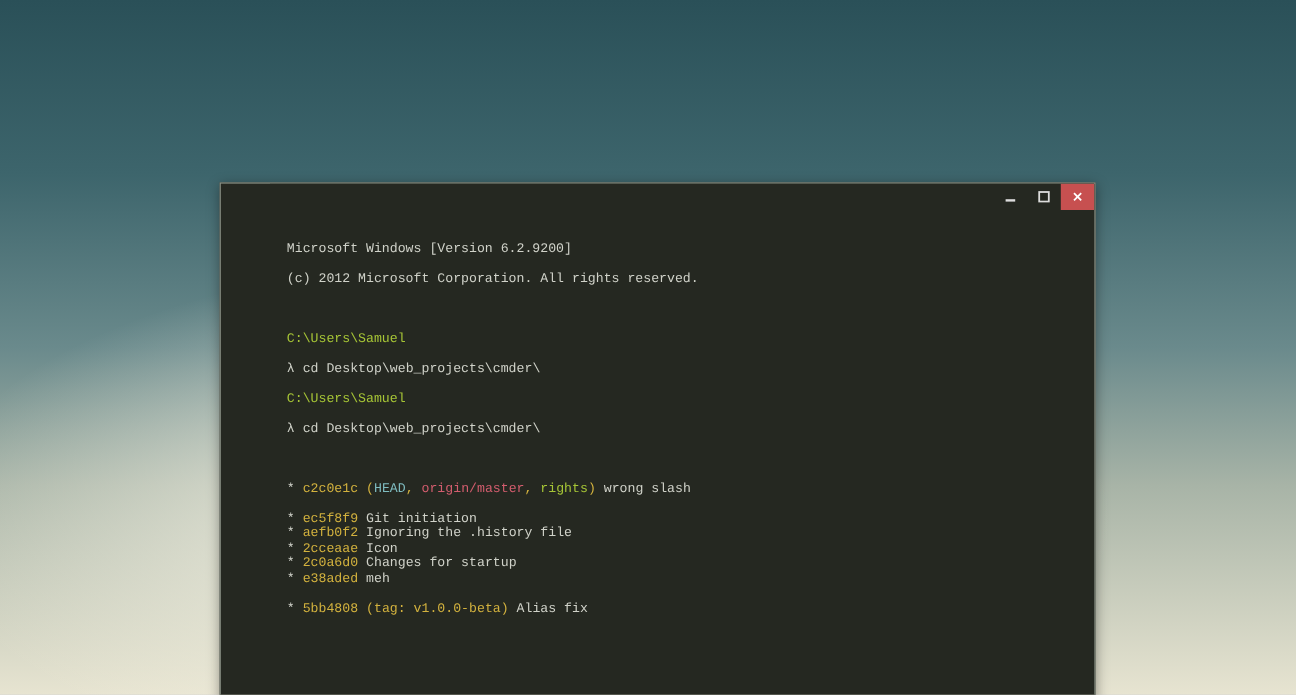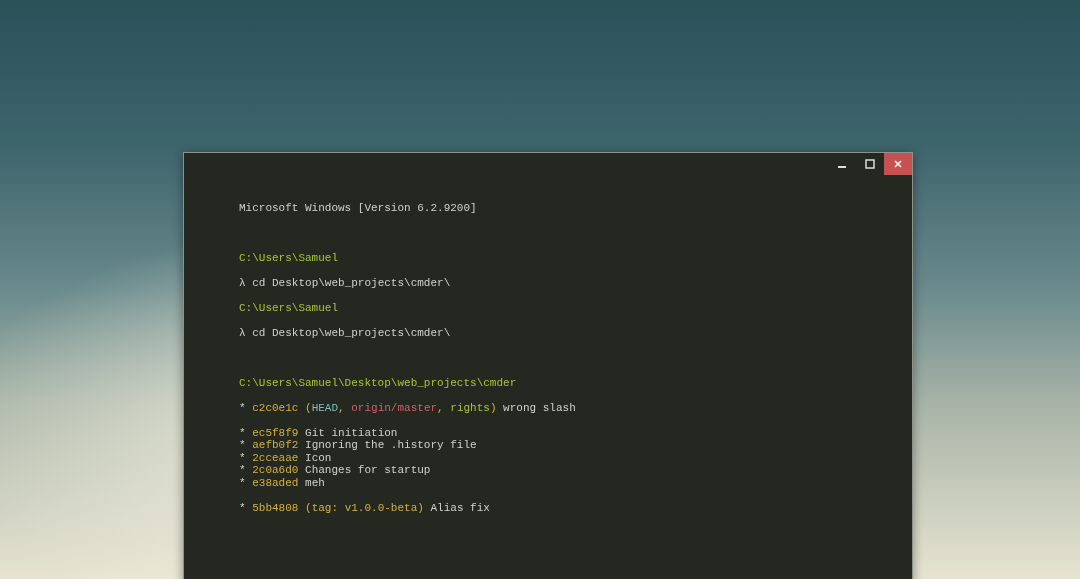--- a/index.html
+++ b/index.html
@@ -88,26 +88,26 @@
       <div class="tbtn close">
         <svg width="10" height="10" viewBox="0 0 10 10">
             <line x1="2" y1="2" x2="8" y2="8" stroke="#fff" stroke-width="1.5"></line>
             <line x1="8" y1="2" x2="2" y2="8" stroke="#fff" stroke-width="1.5"></line>
           </svg>
       </div>
     </div>
 
     <div class="terminal">
 <div class="line"><span class="gray">Microsoft Windows [Version 6.2.9200]</span></div>
+<div class="line"><span class="gray">(c) 2012 Microsoft Corporation. All rights reserved.</span></div>
 <div class="line"></div>
 <div class="line"><span class="green">C:\Users\Samuel</span></div>
 <div class="line"><span class="gray">λ</span> <span class="gray">cd Desktop\web_projects\cmder\</span></div>
 <div class="line"><span class="green">C:\Users\Samuel</span></div>
 <div class="line"><span class="gray">λ</span> <span class="gray">cd Desktop\web_projects\cmder\</span></div>
 <div class="line"></div>
-<div class="line"><span class="green">C:\Users\Samuel\Desktop\web_projects\cmder</span></div>
 <div class="line"><span class="star">*</span> <span class="yellow">c2c0e1c</span> <span class="yellow">(</span><span class="cyan">HEAD</span><span class="yellow">, </span><span class="red">origin/master</span><span class="yellow">, </span><span class="green">rights</span><span class="yellow">)</span><span class="gray"> wrong slash</span></div>
 <div class="line"><span class="star">*</span> <span class="yellow">ec5f8f9</span> <span class="gray">Git initiation</span></div><div class="line"><span class="star">*</span> <span class="yellow">aefb0f2</span> <span class="gray">Ignoring the .history file</span></div><div class="line"><span class="star">*</span> <span class="yellow">2cceaae</span> <span class="gray">Icon</span></div><div class="line"><span class="star">*</span> <span class="yellow">2c0a6d0</span> <span class="gray">Changes for startup</span></div><div class="line"><span class="star">*</span> <span class="yellow">e38aded</span> <span class="gray">meh</span></div>
 <div class="line"><span class="star">*</span> <span class="yellow">5bb4808</span> <span class="yellow">(</span><span class="yellow">tag: v1.0.0-beta</span><span class="yellow">)</span><span class="gray"> Alias fix</span></div>
 
     </div>
   </div>
 </div>
 
 </body></html>

